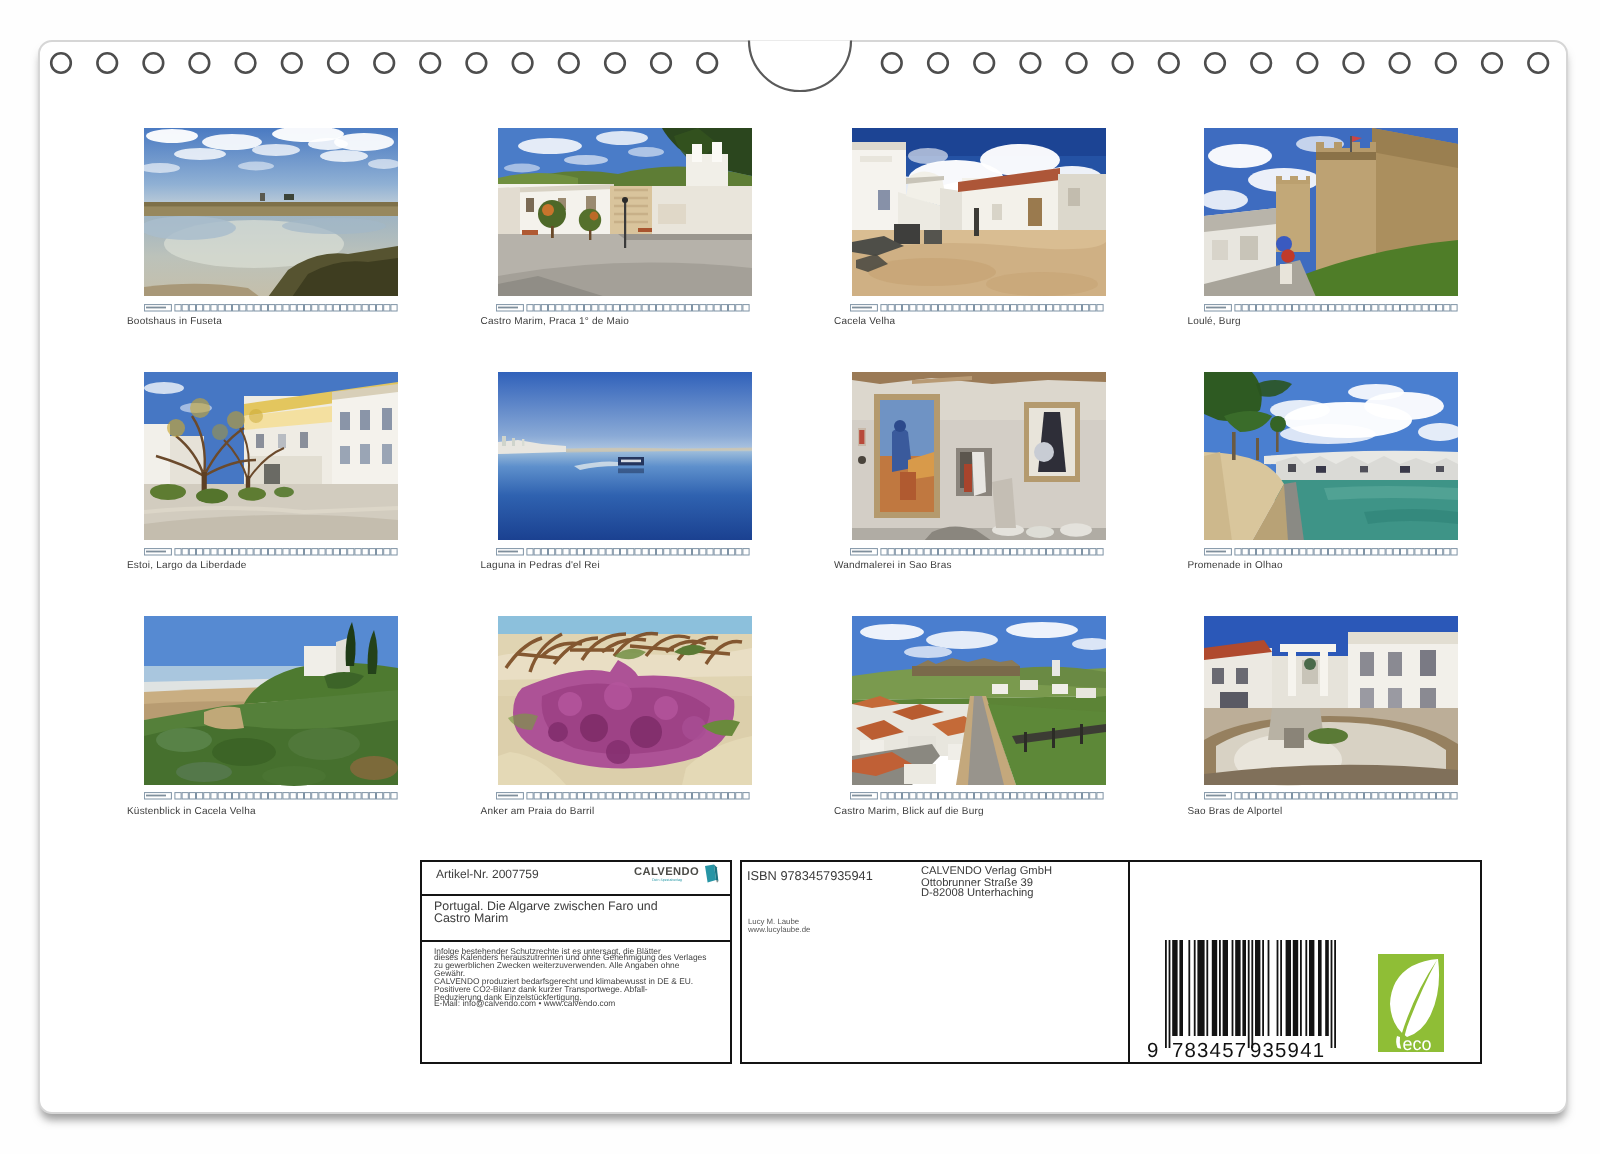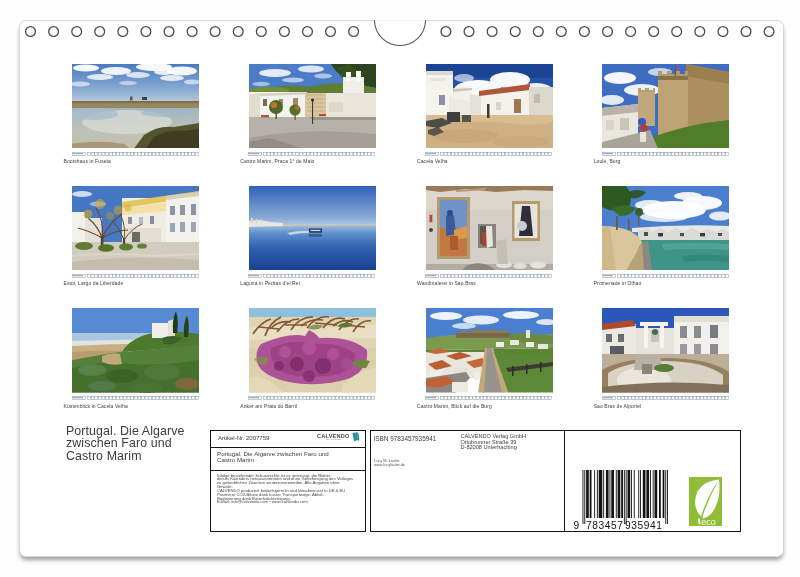--- a/index.html
+++ b/index.html
@@ -949,21 +949,20 @@
         <rect x="109.05" y="0.3" width="3.10" height="3.2" fill="#fff" stroke="#7f93a5" stroke-width="0.5"></rect>
         <rect x="112.65" y="0.3" width="3.10" height="3.2" fill="#fff" stroke="#7f93a5" stroke-width="0.5"></rect>
         <rect x="116.25" y="0.3" width="3.10" height="3.2" fill="#fff" stroke="#7f93a5" stroke-width="0.5"></rect>
         <rect x="119.85" y="0.3" width="3.10" height="3.2" fill="#fff" stroke="#7f93a5" stroke-width="0.5"></rect>
         <rect x="123.45" y="0.3" width="3.10" height="3.2" fill="#fff" stroke="#7f93a5" stroke-width="0.5"></rect>
       </svg>
     </div>
 
 <div class="cap" style="left:593.7px;top:402.5px;">Sao Bras de Alportel</div>
 
-<div class="title">Portugal. Die Algarve<br>zwischen Faro und<br>Castro Marim</div>
 
 <div class="tbox" style="left:209.5px;top:429.5px;width:156.5px;height:102.5px;"></div>
 
 <div style="position:absolute;left:210px;top:446.5px;width:155.5px;height:1.4px;background:#141414;"></div>
 <div style="position:absolute;left:210px;top:470px;width:155.5px;height:1.4px;background:#141414;"></div>
 
 <div class="small" style="left:218px;top:435px;font-size:6px;">Artikel-Nr. 2007759</div>
 
 <svg width="44" height="12" viewBox="0 0 44 12" style="position:absolute;left:317px;top:431px;">
       <text x="0" y="6.6" font-family="Liberation Sans, sans-serif" font-size="5.6" font-weight="bold" fill="#4b4b47" letter-spacing="0.2">CALVENDO</text>

